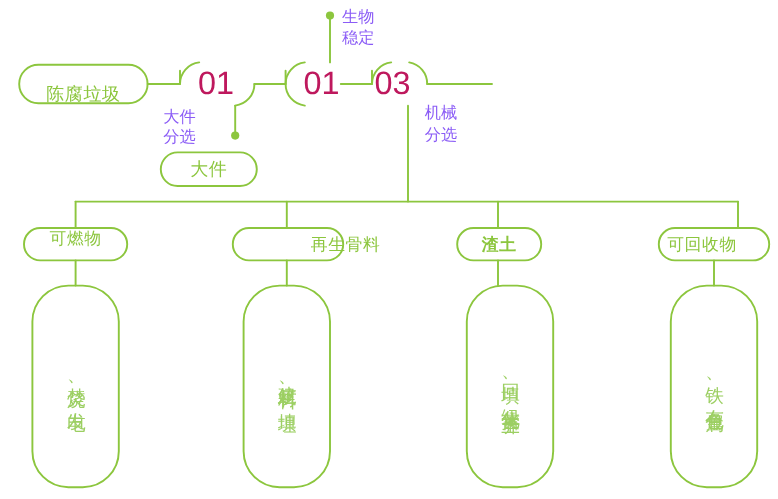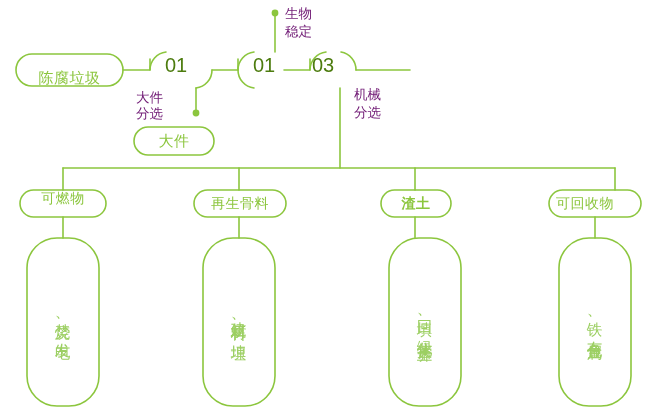--- a/index.html
+++ b/index.html
@@ -43,30 +43,30 @@
     justify-content: center;
     color: #8cc63e;
     font-size: 15px;
     letter-spacing: 0.5px;
     white-space: nowrap;
   }
   .pill-label.small { font-size: 14px; }
 
   .step-num {
     position: absolute;
-    color: #4d7c0f;
-    font-size: 20px;
+    color: #be185d;
+    font-size: 27px;
     font-weight: 300;
     letter-spacing: 0px;
     white-space: nowrap;
   }
 
   .side-note {
     position: absolute;
-    color: #701a75;
+    color: #8b5cf6;
     font-size: 13.5px;
     line-height: 16px;
     white-space: nowrap;
   }
 
   .vtext {
     position: absolute;
     color: #9ccf62;
     font-size: 15.5px;
     line-height: 19px;
@@ -154,21 +154,21 @@
 
     <div class="side-note" style="left:285px; top:6px;">生物</div>
     <div class="side-note" style="left:285px; top:24px;">稳定</div>
 
     <div class="side-note" style="left:354px; top:88px;font-family:Liberation Mono, monospace;">机械</div>
     <div class="side-note" style="left:354px; top:105px;">分选</div>
 
     <div class="pill-label" style="left:134px; top:127px; width:80px; height:28px;">大件</div>
 
     <div class="pill-label small" style="left:20px; top:190px; width:86px; height:18px;">可燃物</div>
-    <div class="pill-label small" style="left:194px; top:190px; width:92px; height:27px;">再生骨料</div>
+    <div class="pill-label small" style="left:194px; top:190px; width:92px; height:27px;padding-left:48px;">再生骨料</div>
     <div class="pill-label small" style="left:381px; top:190px; width:70px; height:27px;font-weight:bold;">渣土</div>
     <div class="pill-label small" style="left:549px; top:190px; width:72px; height:27px;">可回收物</div>
 
     <div class="vtext" style="left:27px; top:238px; width:72px; height:168px;">焚烧、发电</div>
     <div class="vtext" style="left:203px; top:238px; width:72px; height:168px;">建筑材料、填埋</div>
     <div class="vtext" style="left:389px; top:238px; width:72px; height:168px;">回填、绿化营养土</div>
     <div class="vtext" style="left:559px; top:238px; width:72px; height:168px;">铁、有色金属</div>
 
   </div>
 </div>

